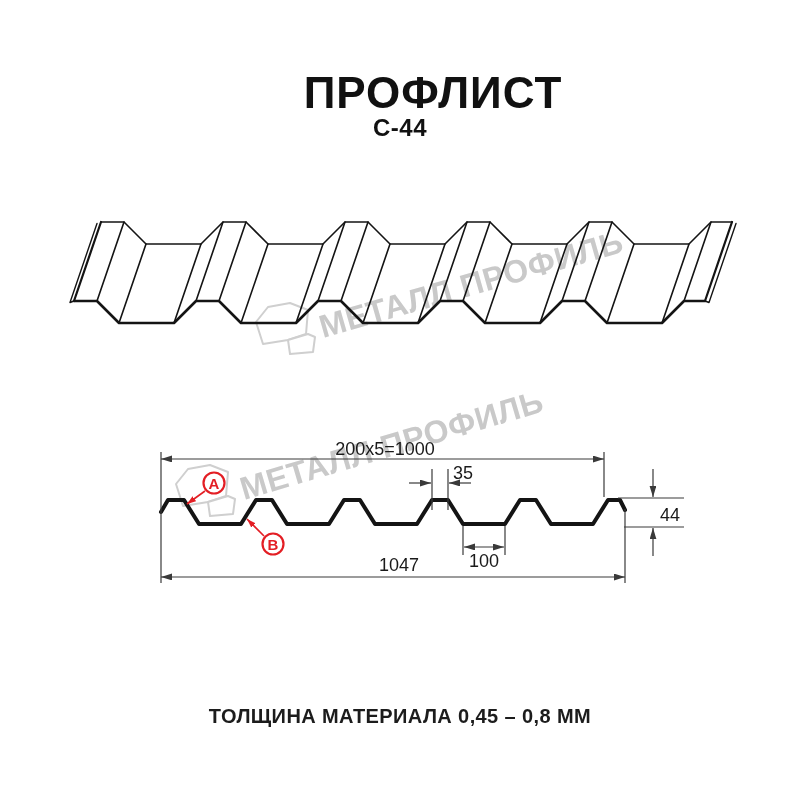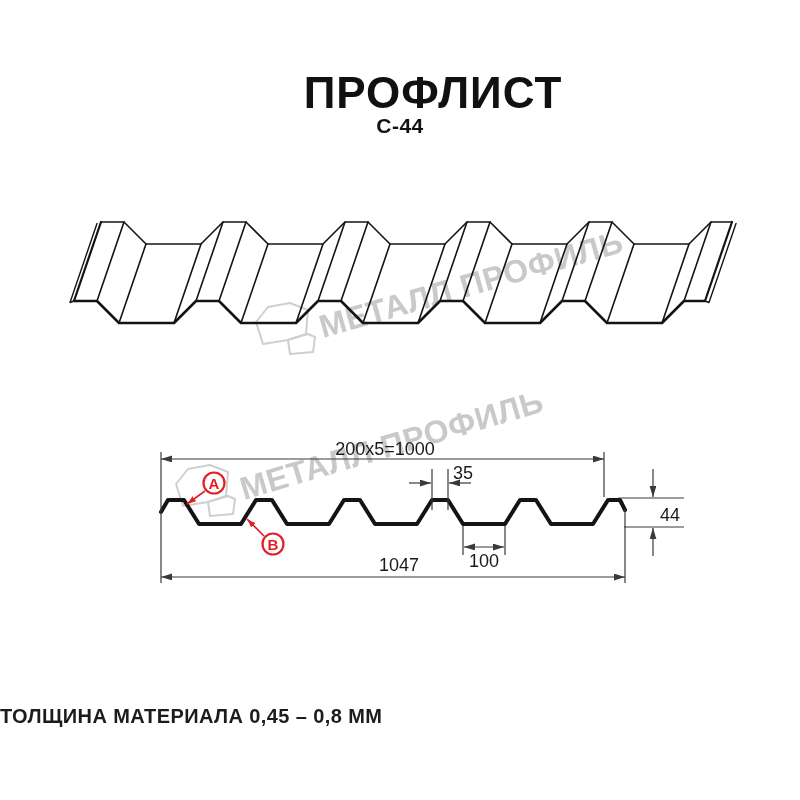--- a/index.html
+++ b/index.html
@@ -1,22 +1,22 @@
 <!DOCTYPE html>
 <html><head>
 <meta charset="utf-8">
 <style>
   html,body{margin:0;padding:0;background:#ffffff;}
   .page{position:relative;width:800px;height:800px;background:#ffffff;overflow:hidden;
         font-family:"Liberation Sans",sans-serif;}
   .title{position:absolute;top:68px;left:0;width:800px;text-align:center;
          font-size:44px;font-weight:bold;letter-spacing:1px;color:#111;padding-left:33px;}
   .subtitle{position:absolute;top:114px;left:0;width:800px;text-align:center;
-            font-size:21px;font-weight:600;letter-spacing:0.5px;color:#111;}
-  .caption{position:absolute;top:705px;left:0;width:800px;
+            font-size:24px;font-weight:600;letter-spacing:0.5px;color:#111;}
+  .caption{position:absolute;top:705px;left:0;width:800px;text-align:center;
            font-size:20px;font-weight:600;letter-spacing:0.4px;color:#1c1c1c;}
   svg{position:absolute;left:0;top:0;}
   .wm-text{font-family:"Liberation Sans",sans-serif;font-size:32px;font-weight:bold;
            letter-spacing:0.5px;fill:#c9c9c9;}
   .wm-logo{fill:#ffffff;stroke:#cfcfcf;stroke-width:2;stroke-linejoin:round;}
   .dim-text{font-family:"Liberation Sans",sans-serif;font-size:18px;fill:#1a1a1a;}
   .red-letter{font-family:"Liberation Sans",sans-serif;font-size:15px;fill:#e31e24;font-weight:600;}
 </style>
 </head>
 <body>

